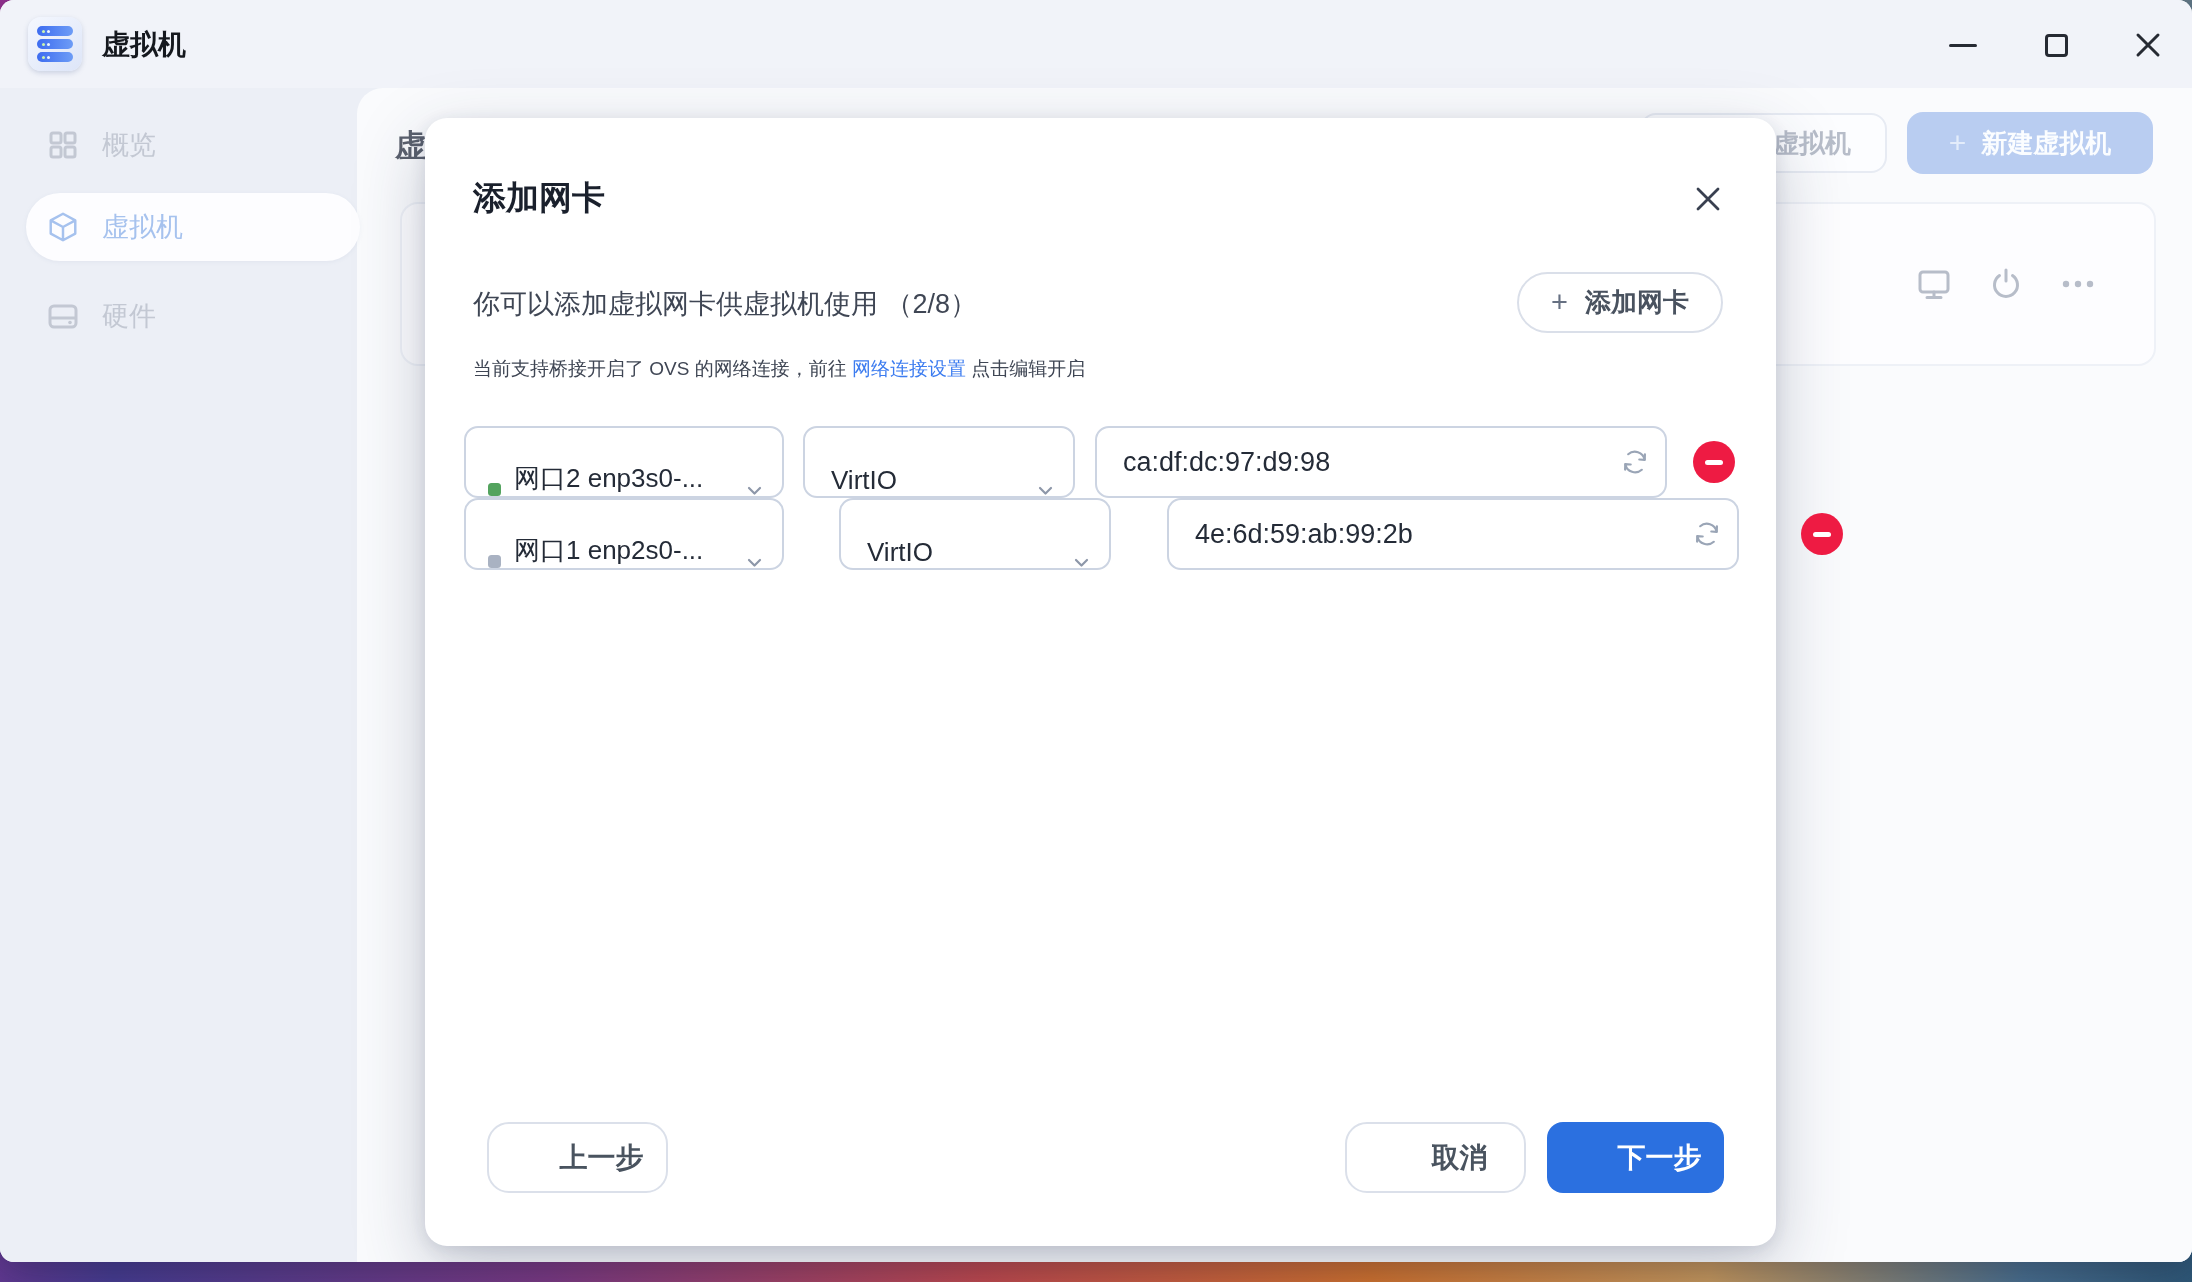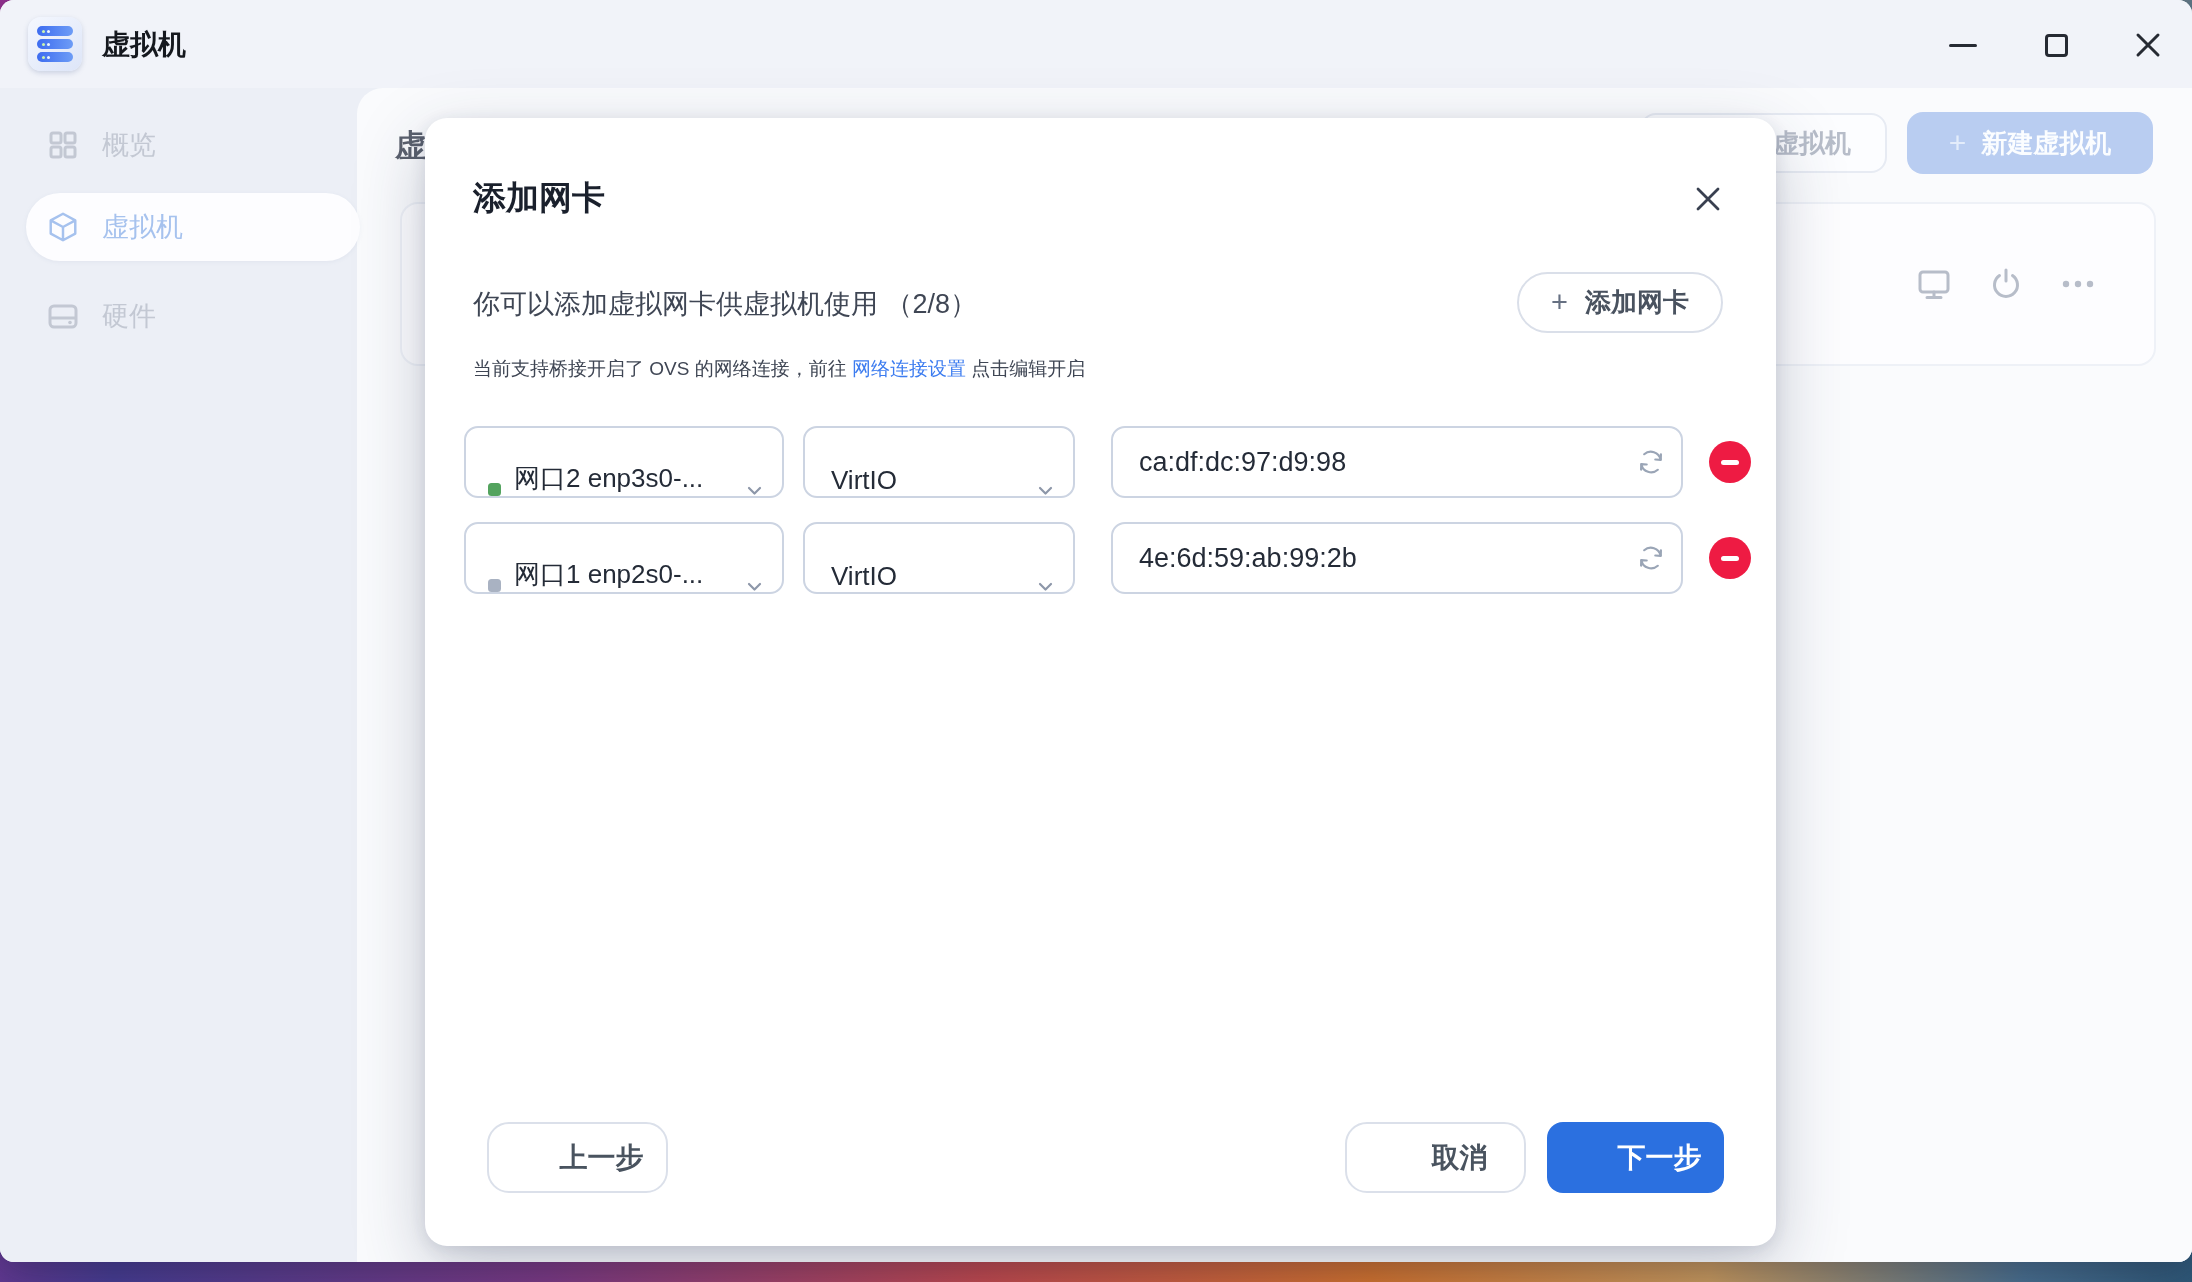--- a/index.html
+++ b/index.html
@@ -67,25 +67,25 @@
     display:flex; align-items:center; justify-content:center; cursor:pointer; }
   .m-sub { position:absolute; left:48px; top:168px; font-size:27px; color:#3f4654; }
   .m-add-btn { position:absolute; left:1092px; top:154px; width:206px; height:61px; border-radius:31px;
     background:#fff; border:2px solid #dadfe9; color:#49525f; font-size:26px; font-weight:700;
     display:flex; align-items:center; justify-content:center; gap:17px; }
   .m-add-btn .plus { font-size:29px; font-weight:400; color:#667082; }
   .m-note { position:absolute; left:48px; top:238px; font-size:19px; color:#3f4654; }
   .m-note .link { color:#3c7cf0; cursor:pointer; }
 
   .nic-row { position:absolute; left:39px; height:72px; display:flex; align-items:center; }
-  .row-0 { top:308px; } .row-1 { top:404px; }
+  .row-0 { top:308px; } .row-1 { top:380px;gap:36px; }
   .select { height:72px; border:2px solid #ccd4e2; border-radius:14px; background:#fff;
     display:flex; align-items:flex-end; font-size:26px; color:#242b37; }
   .sel-port { width:320px; margin-right:19px; }
-  .sel-model { width:272px; margin-right:36px; padding-left:26px; }
+  .sel-model { width:272px; margin-right:20px; padding-left:26px; }
   .dot { width:13px; height:13px; border-radius:3.5px; margin-left:22px; margin-right:13px; flex:0 0 13px; }
   .chev { margin-left:auto; margin-right:20px; display:flex; }
   .mac-wrap { position:relative; width:572px; margin-right:26px; }
   .mac-input { width:572px; height:72px; border:2px solid #ccd4e2; border-radius:14px;
     font-size:27px; color:#242b37; padding:0 72px 0 26px; outline:none;
     font-family:"Liberation Sans","DejaVu Sans",sans-serif; background:#fff; }
   .refresh { position:absolute; right:18px; top:22px; width:28px; height:28px; cursor:pointer; }
   .minus-btn { width:42px; height:42px; border-radius:50%; background:#ee1b43; position:relative;
     flex:0 0 42px; cursor:pointer; border:none; }
   .minus-btn::after { content:""; position:absolute; left:12px; top:19px; width:18px; height:4.5px;

